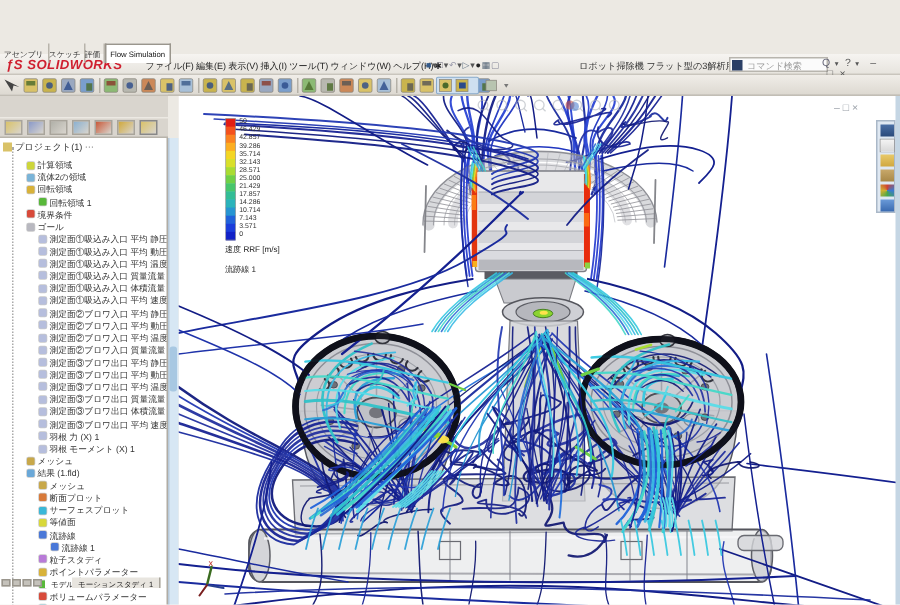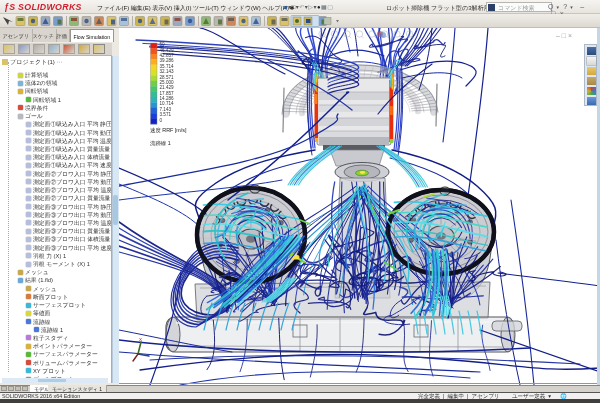--- a/index.html
+++ b/index.html
@@ -1,16 +1,16 @@
 <!DOCTYPE html>
 <html><head><meta charset="utf-8">
 <style>
 *{margin:0;padding:0;box-sizing:border-box;font-family:"Liberation Sans",sans-serif;}
 body{width:600px;height:403px;overflow:hidden;position:relative;background:#ece9e3;}
-.abs{position:absolute;}
+.abs{position:absolute;margin-top:36px;}
 #menubar{left:0;top:0;width:600px;height:14px;background:linear-gradient(#f6f4f1,#e7e4de);border-bottom:1px solid #c9c5bd;}
 #logo{left:4px;top:2px;font-size:8.8px;font-weight:bold;font-style:italic;color:#cf1f2f;letter-spacing:0.3px;}
 #menus{left:97px;top:3.5px;font-size:6.0px;color:#222;}
 #mico{left:284px;top:2.5px;font-size:6px;color:#555;letter-spacing:0.5px;}
 #title{left:386px;top:3.5px;font-size:6.1px;color:#333;}
 #search{left:486px;top:1.5px;width:66px;height:10px;background:#fbfbfb;border:1px solid #b8b5ae;}
 #search .sic{position:absolute;left:1px;top:1px;width:7px;height:7px;background:#2b3f66;}
 #search .stx{position:absolute;left:11px;top:1px;font-size:6px;color:#999;}
 #winctl{left:548px;top:2.5px;font-size:7px;color:#555;letter-spacing:1.2px;}
 #row2{left:0;top:14px;width:600px;height:14px;background:linear-gradient(#f0ede8,#ddd9d1);border-bottom:1px solid #c2beb5;}

